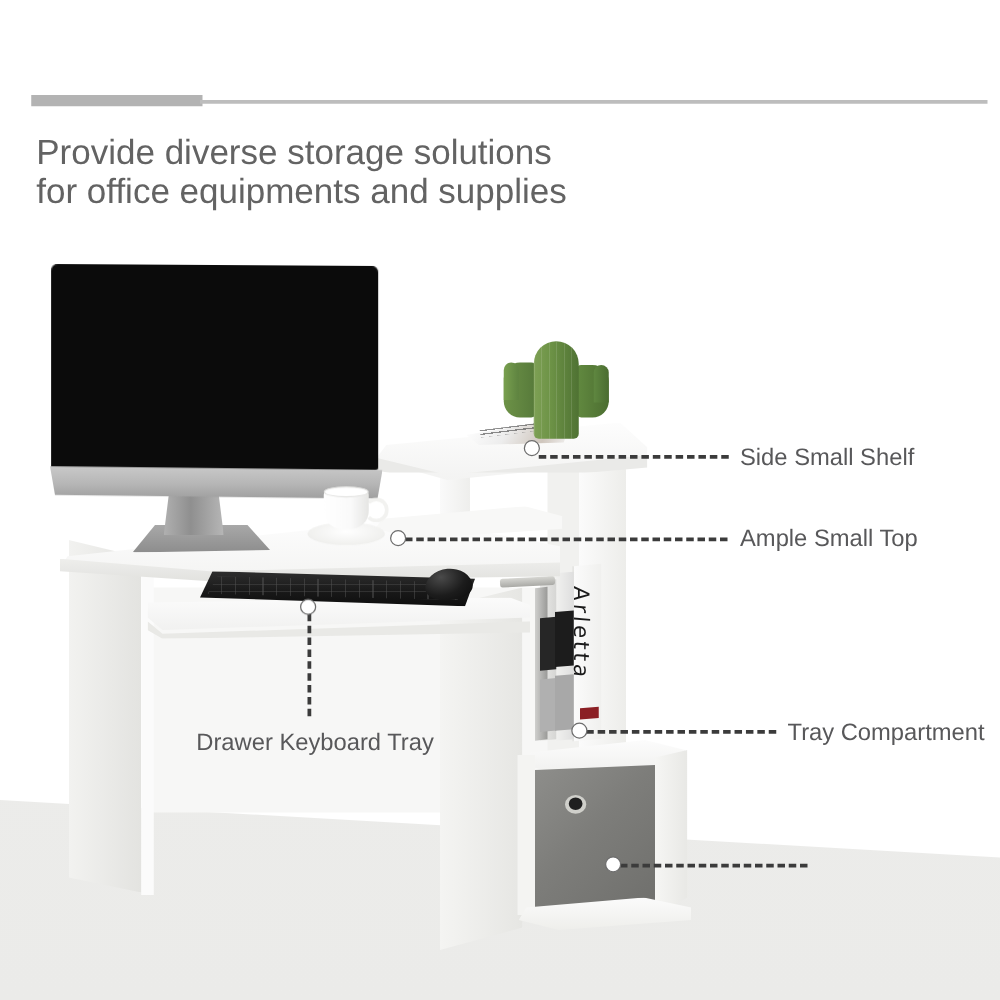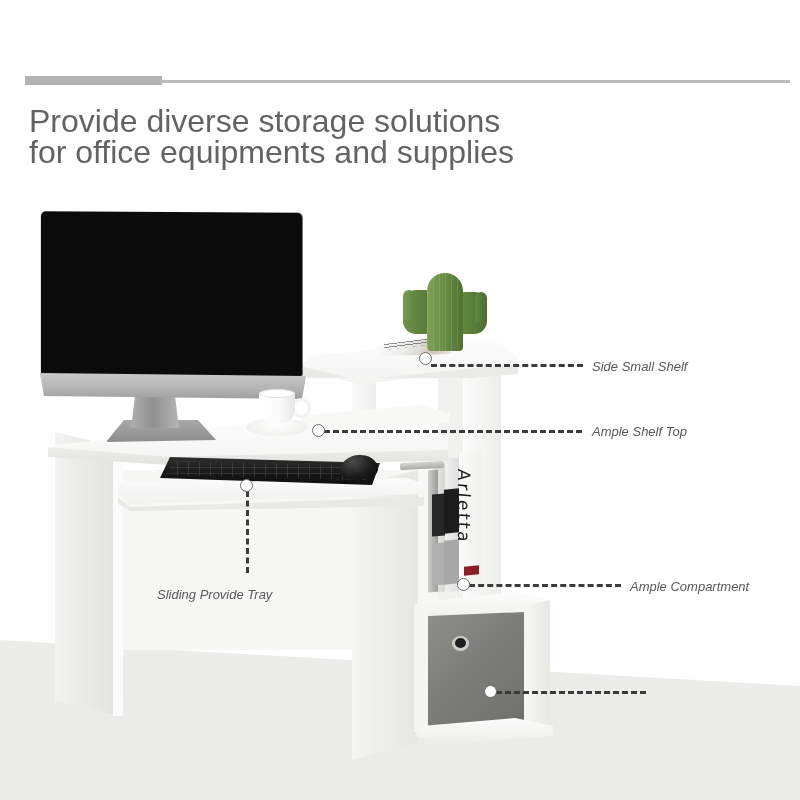--- a/index.html
+++ b/index.html
@@ -40,21 +40,21 @@
     left: 160px;
     top: 80px;
     width: 630px;
     height: 3px;
     background: #bdbdbd;
   }
   #subtitle {
     position: absolute;
     left: 29px;
     top: 106px;
-    font-size: 32px;
+    font-size: 28px;
     line-height: 31px;
     color: #636363;
     white-space: pre-line;
   }
 
   
   #floor {
     position: absolute;
     left: 0;
     top: 600px;
@@ -592,25 +592,24 @@
     position: absolute;
     width: 13px;
     height: 13px;
     border-radius: 50%;
     background: #ffffff;
     border: 1.5px solid #6d6d6d;
     box-sizing: border-box;
   }
   .callout-label {
     position: absolute;
-    font-size: 13px;
+    font-size: 19px;
     color: #58585a;
     white-space: pre-line;
     line-height: 25px;
-    font-style: italic;
   }
 </style>
 </head>
 <body>
 
 <div id="page">
 
 
   <div id="divider-thick"></div>
   <div id="divider-thin"></div>
@@ -682,26 +681,26 @@
   <div id="cup-handle"></div>
   <div id="cup"></div>
   <div id="cup-rim"></div>
 
   <div class="callout-line" style="left:431px; top:364px; width:152px;"></div>
   <div class="callout-dot" style="left:419px; top:352px;"></div>
   <div class="callout-label" style="left:592px; top:354px;">Side Small Shelf</div>
 
   <div class="callout-line" style="left:324px; top:430px; width:258px;"></div>
   <div class="callout-dot" style="left:312px; top:424px;"></div>
-  <div class="callout-label" style="left:592px; top:419px;">Ample Shelf Top</div>
+  <div class="callout-label" style="left:592px; top:419px;">Ample Small Top</div>
 
   <div class="callout-line" style="left:469px; top:584px; width:152px;"></div>
   <div class="callout-dot" style="left:457px; top:578px;"></div>
-  <div class="callout-label" style="left:630px; top:574px;">Ample Compartment</div>
+  <div class="callout-label" style="left:630px; top:574px;">Tray Compartment</div>
 
   <div class="callout-line" style="left:496px; top:691px; width:150px;"></div>
   <div class="callout-dot" style="left:484px; top:685px;"></div>
 
   <div class="callout-line vert" style="left:246px; top:491px; height:82px;"></div>
   <div class="callout-dot" style="left:240px; top:479px;"></div>
-  <div class="callout-label" style="left:157px; top:582px;">Sliding Provide Tray</div>
+  <div class="callout-label" style="left:157px; top:582px;">Drawer Keyboard Tray</div>
 
 </div>
 
 </body></html>

